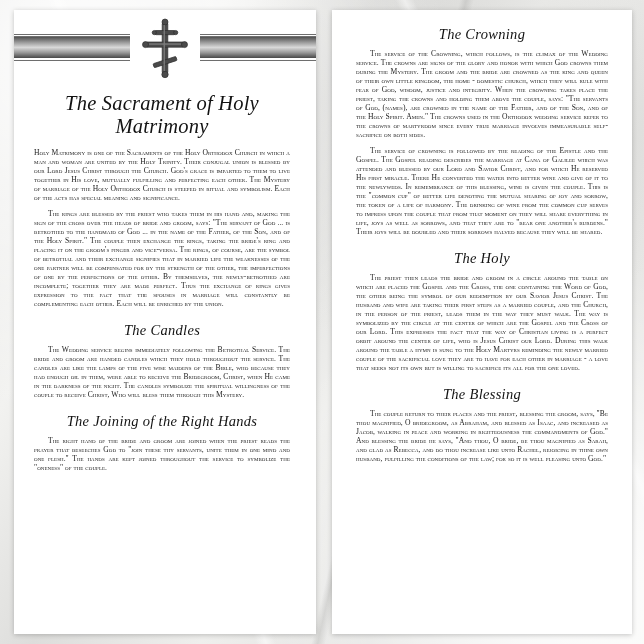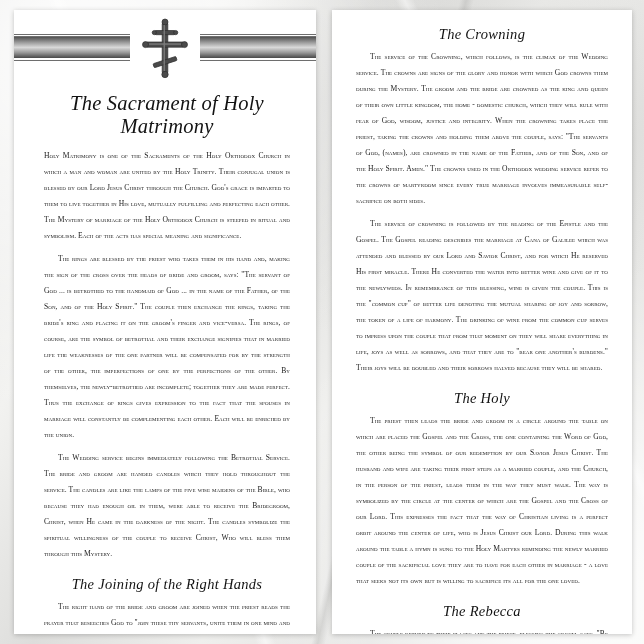--- a/index.html
+++ b/index.html
@@ -69,21 +69,21 @@
     width: 70px;
     height: 76px;
     background: #ffffff;
     display: flex;
     align-items: center;
     justify-content: center;
   }
   .cross-wrap svg { display: block; }
 
   .page-pad {
-    padding: 2px 26px 0 30px;
+    padding: 2px 26px 0 20px;
   }
 
   h1.doc-title {
     font-family: "Liberation Serif", serif;
     font-weight: normal;
     font-style: italic;
     font-size: 20.5px;
     text-align: center;
     margin: 8px 0 10px 0;
     color: #121212;
@@ -97,21 +97,21 @@
     font-size: 14.5px;
     text-align: center;
     margin: 14px 0 6px 0;
     color: #121212;
     letter-spacing: 0.3px;
   }
 
   p.body {
     font-family: "Liberation Serif", serif;
     font-size: 7.6px;
-    line-height: 16px;
+    line-height: 9px;
     text-align: justify;
     margin: 0 0 7px 0;
     color: #1a1a1a;
     font-variant: small-caps;
     letter-spacing: 0.05px;
     text-indent: 14px;
   }
   p.body.noindent { text-indent: 0; }
   p.body:last-child { margin-bottom: 7px; }
 
@@ -159,33 +159,34 @@
     </div>
   </div>
 
   <div class="page-pad">
     <h1 class="doc-title">The Sacrament of Holy Matrimony</h1>
 
     <p class="body noindent">Holy Matrimony is one of the Sacraments of the Holy Orthodox Church in which a man and woman are united by the Holy Trinity. Their conjugal union is blessed by our Lord Jesus Christ through the Church. God's grace is imparted to them to live together in His love, mutually fulfilling and perfecting each other. The Mystery of marriage of the Holy Orthodox Church is steeped in ritual and symbolism. Each of the acts has special meaning and significance.</p>
 
     <p class="body">The rings are blessed by the priest who takes them in his hand and, making the sign of the cross over the heads of bride and groom, says: "The servant of God ... is betrothed to the handmaid of God ... in the name of the Father, of the Son, and of the Holy Spirit." The couple then exchange the rings, taking the bride's ring and placing it on the groom's finger and vice-versa. The rings, of course, are the symbol of betrothal and their exchange signifies that in married life the weaknesses of the one partner will be compensated for by the strength of the other, the imperfections of one by the perfections of the other. By themselves, the newly-betrothed are incomplete; together they are made perfect. Thus the exchange of rings gives expression to the fact that the spouses in marriage will constantly be complementing each other. Each will be enriched by the union.</p>
 
+    <h2 class="section-title">The Candles</h2>
     <p class="body">The Wedding service begins immediately following the Betrothal Service. The bride and groom are handed candles which they hold throughout the service. The candles are like the lamps of the five wise maidens of the Bible, who because they had enough oil in them, were able to receive the Bridegroom, Christ, when He came in the darkness of the night. The candles symbolize the spiritual willingness of the couple to receive Christ, Who will bless them through this Mystery.</p>
 
     <h2 class="section-title">The Joining of the Right Hands</h2>
     <p class="body">The right hand of the bride and groom are joined when the priest reads the prayer that beseeches God to "join these thy servants, unite them in one mind and one flesh." The hands are kept joined throughout the service to symbolize the "oneness" of the couple.</p>
   </div>
 </div>
 
 <div class="sheet sheet-right">
   <div class="right-pad">
     <h2 class="section-title">The Crowning</h2>
     <p class="body">The service of the Crowning, which follows, is the climax of the Wedding service. The crowns are signs of the glory and honor with which God crowns them during the Mystery. The groom and the bride are crowned as the king and queen of their own little kingdom, the home - domestic church, which they will rule with fear of God, wisdom, justice and integrity. When the crowning takes place the priest, taking the crowns and holding them above the couple, says: "The servants of God, (names), are crowned in the name of the Father, and of the Son, and of the Holy Spirit. Amen." The crowns used in the Orthodox wedding service refer to the crowns of martyrdom since every true marriage involves immeasurable self-sacrifice on both sides.</p>
 
     <p class="body">The service of crowning is followed by the reading of the Epistle and the Gospel. The Gospel reading describes the marriage at Cana of Galilee which was attended and blessed by our Lord and Savior Christ, and for which He reserved His first miracle. There He converted the water into better wine and give of it to the newlyweds. In remembrance of this blessing, wine is given the couple. This is the "common cup" of better life denoting the mutual sharing of joy and sorrow, the token of a life of harmony. The drinking of wine from the common cup serves to impress upon the couple that from that moment on they will share everything in life, joys as well as sorrows, and that they are to "bear one another's burdens." Their joys will be doubled and their sorrows halved because they will be shared.</p>
 
     <h2 class="section-title">The Holy</h2>
     <p class="body">The priest then leads the bride and groom in a circle around the table on which are placed the Gospel and the Cross, the one containing the Word of God, the other being the symbol of our redemption by our Savior Jesus Christ. The husband and wife are taking their first steps as a married couple, and the Church, in the person of the priest, leads them in the way they must walk. The way is symbolized by the circle at the center of which are the Gospel and the Cross of our Lord. This expresses the fact that the way of Christian living is a perfect orbit around the center of life, who is Jesus Christ our Lord. During this walk around the table a hymn is sung to the Holy Martyrs reminding the newly married couple of the sacrificial love they are to have for each other in marriage - a love that seeks not its own but is willing to sacrifice its all for the one loved.</p>
 
-    <h2 class="section-title">The Rebecca</h2>
+    <h2 class="section-title">The Blessing</h2>
     <p class="body">The couple return to their places and the priest, blessing the groom, says, "Be thou magnified, O bridegroom, as Abraham, and blessed as Isaac, and increased as Jacob, walking in peace and working in righteousness the commandments of God." And blessing the bride he says, "And thou, O bride, be thou magnified as Sarah, and glad as Rebecca, and do thou increase like unto Rachel, rejoicing in thine own husband, fulfilling the conditions of the law; for so it is well pleasing unto God."</p>
   </div>
 </div>
 
 </body></html>

